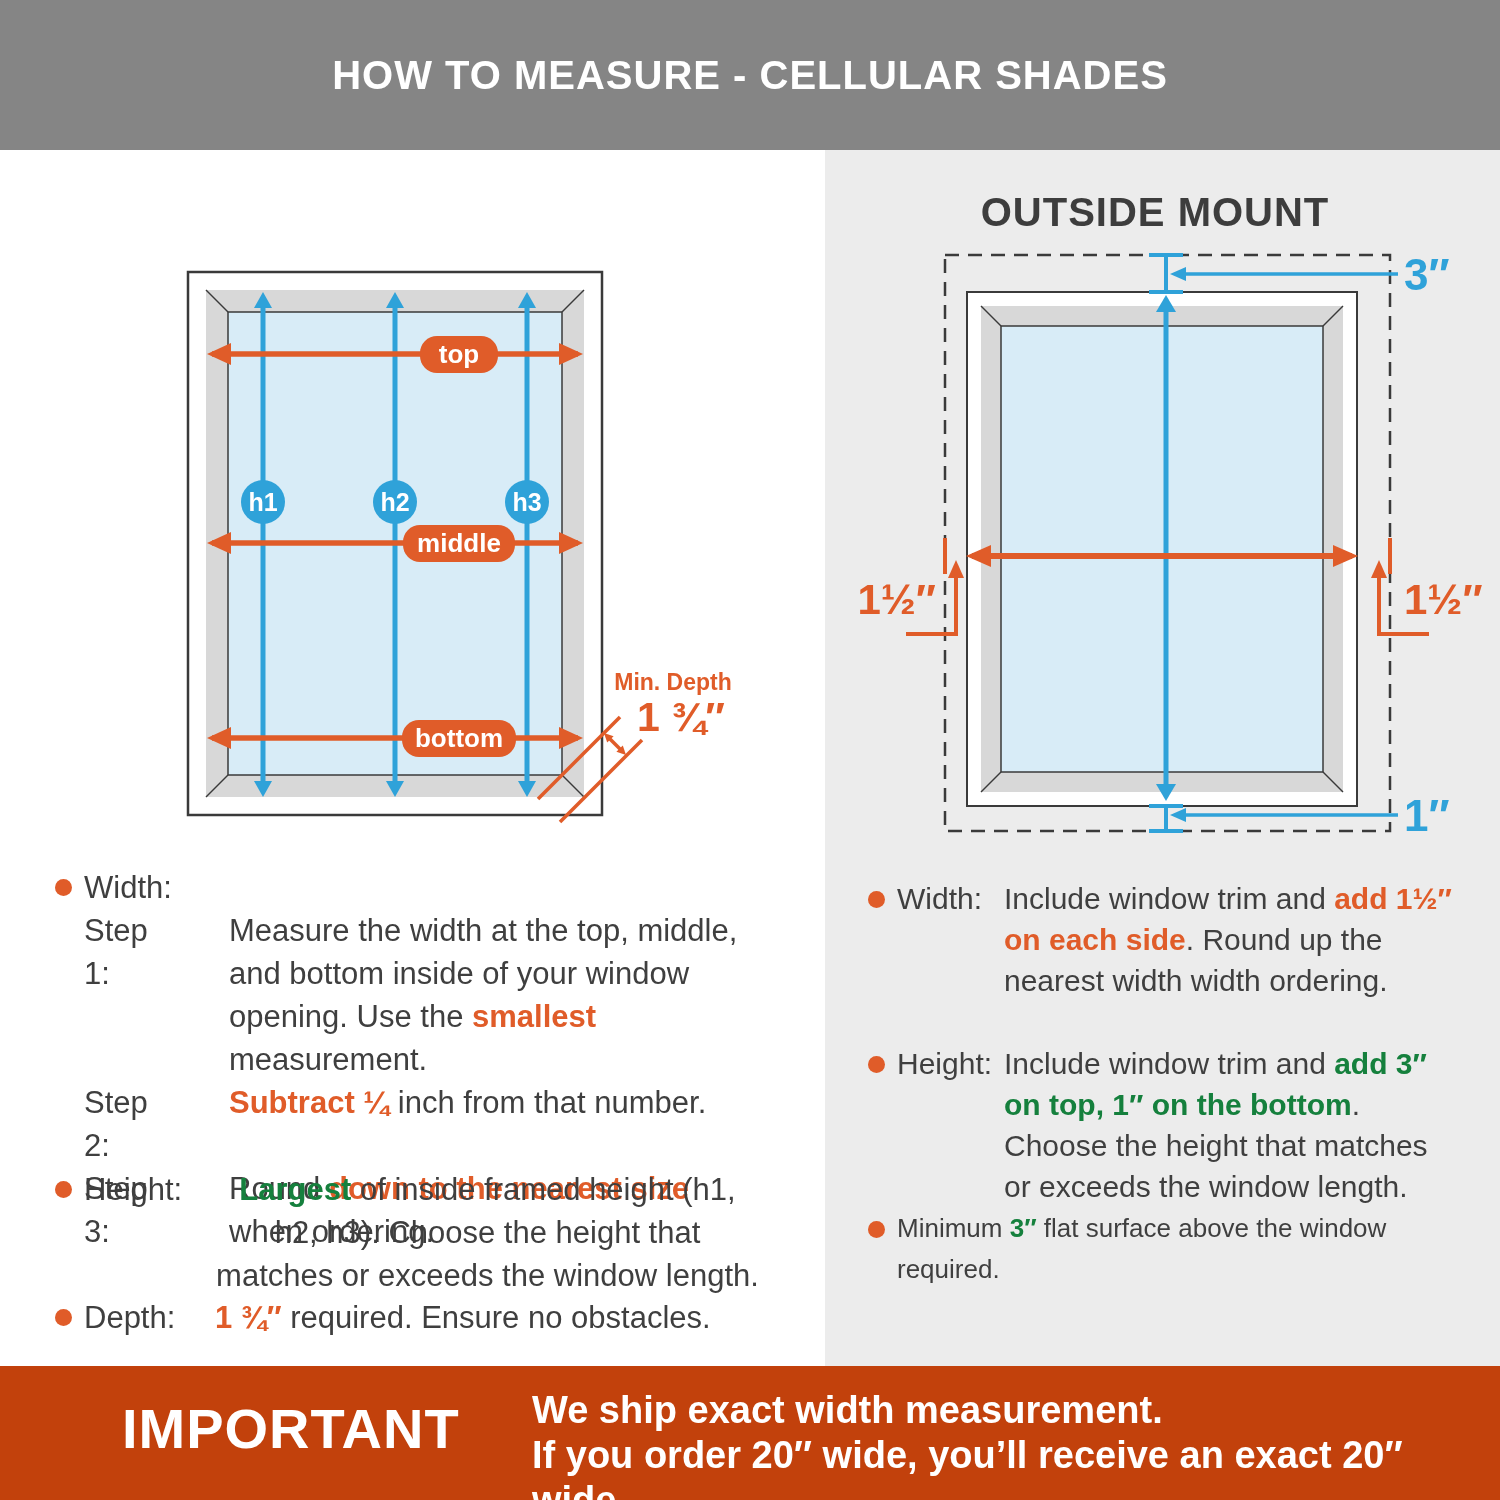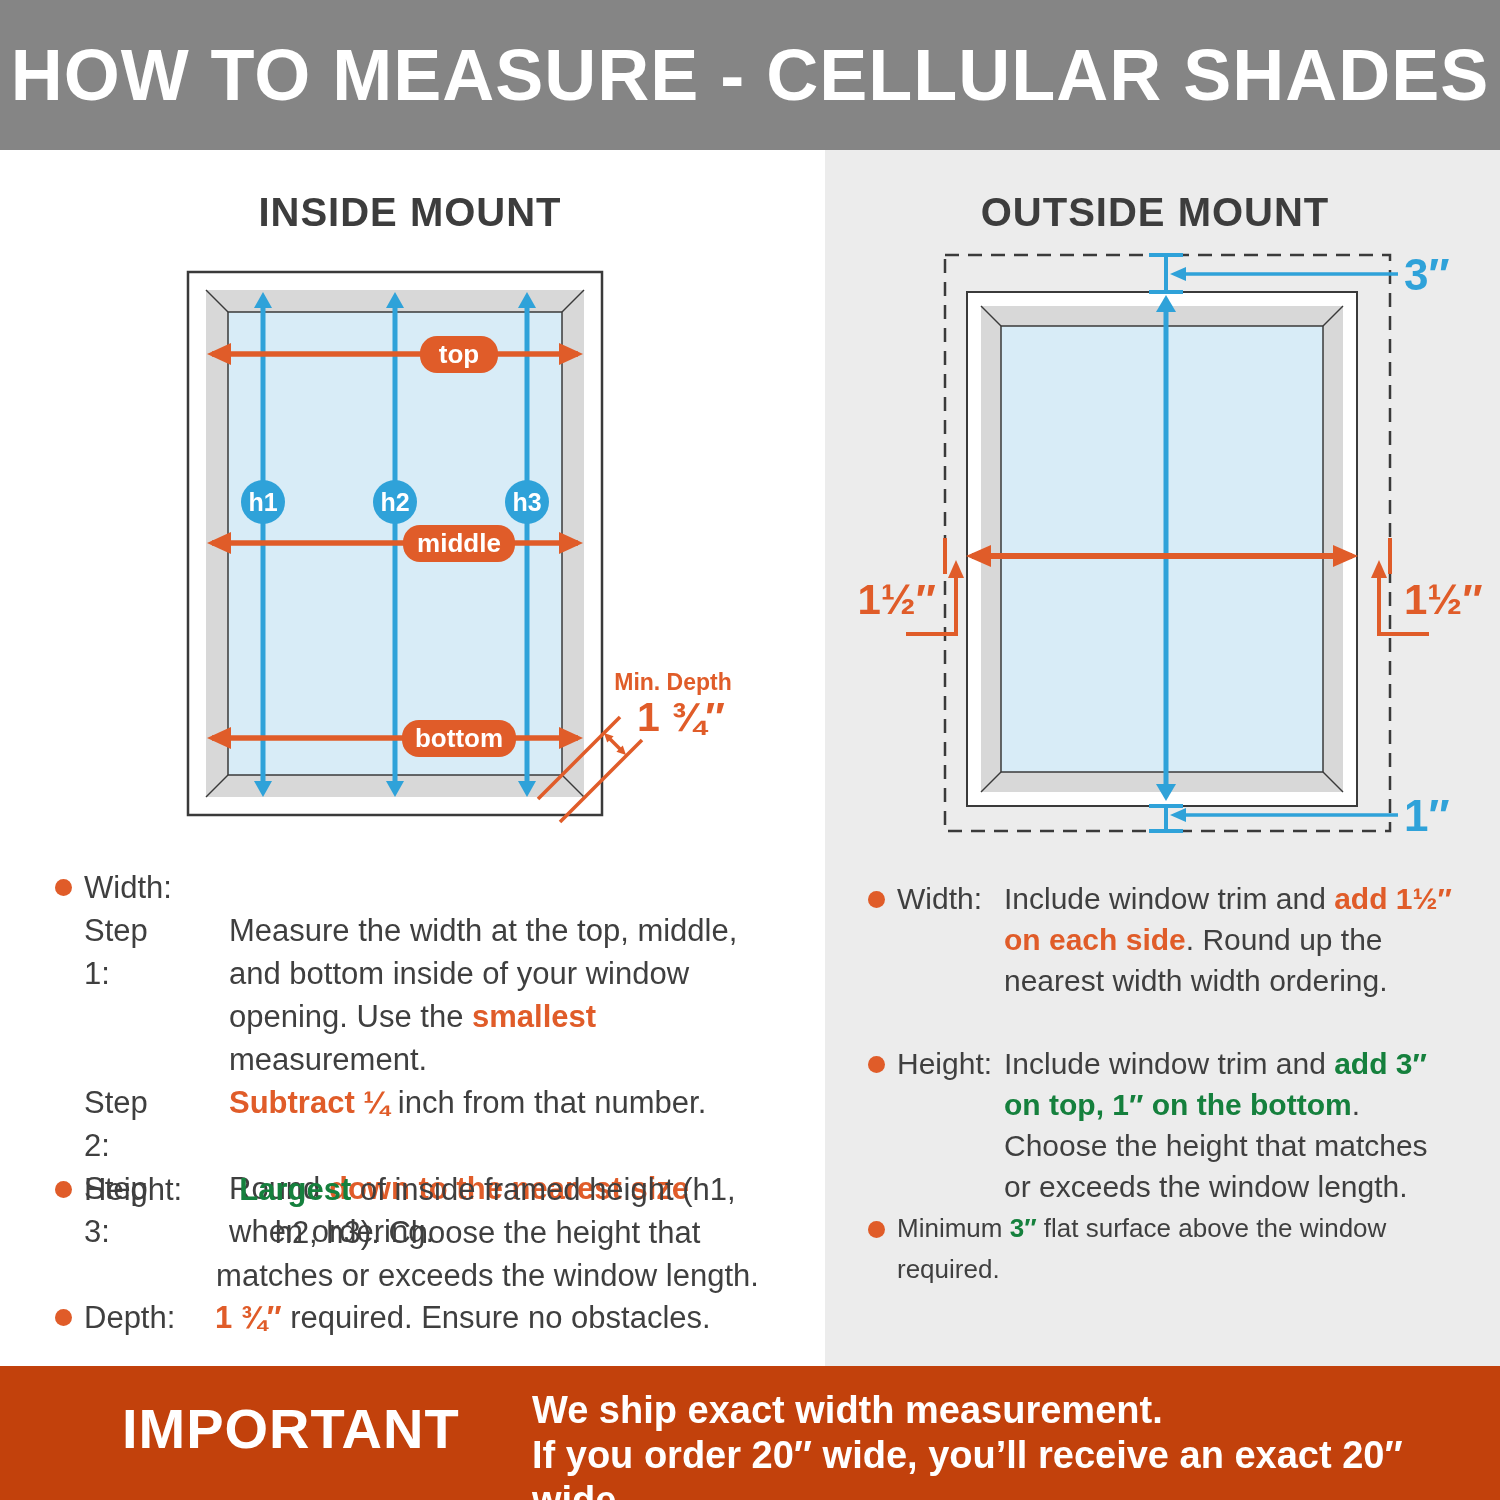--- a/index.html
+++ b/index.html
@@ -6,21 +6,21 @@
   .page{
     position:relative;width:1500px;height:1500px;background:#ffffff;
     font-family:"Liberation Sans","DejaVu Sans",sans-serif;overflow:hidden;
     color:#3f3f3f;
   }
   .hdr{
     position:absolute;left:0;top:0;width:1500px;height:150px;background:#858585;
     display:flex;align-items:center;justify-content:center;
   }
   .hdr h1{
-    margin:0;color:#ffffff;font-size:72px;font-weight:bold;letter-spacing:1px;
+    margin:0;color:#ffffff;font-size:40px;font-weight:bold;letter-spacing:1px;
   }
   .right-panel{
     position:absolute;left:825px;top:150px;width:675px;height:1216px;background:#ececec;
   }
   .sec-title{
     position:absolute;font-size:40px;font-weight:bold;color:#3d3d3d;
     letter-spacing:1px;text-align:center;
   }
   #inside-title{left:150px;top:190px;width:520px;}
   #outside-title{left:880px;top:190px;width:550px;}
@@ -71,21 +71,20 @@
 <body>
 
 <div class="page">
 
   <div class="hdr">
     <h1>HOW TO MEASURE - CELLULAR SHADES</h1>
   </div>
 
   <div class="right-panel"></div>
 
-  <div class="sec-title" id="inside-title">INSIDE MOUNT</div>
   <div class="sec-title" id="outside-title">OUTSIDE MOUNT</div>
 
   <svg id="inside-svg" width="825" height="720" viewBox="0 150 825 720">
 
     <rect x="188" y="272" width="414" height="543" fill="#ffffff" stroke="#3a3a3a" stroke-width="2.5"></rect>
     <rect x="206" y="290" width="378" height="507" fill="#d8d8d8"></rect>
     <rect x="228" y="312" width="334" height="463" fill="#d8ecf7" stroke="#3a3a3a" stroke-width="1.5"></rect>
     <g stroke="#3a3a3a" stroke-width="1.5">
       <line x1="206" y1="290" x2="228" y2="312"></line>
       <line x1="584" y1="290" x2="562" y2="312"></line>

